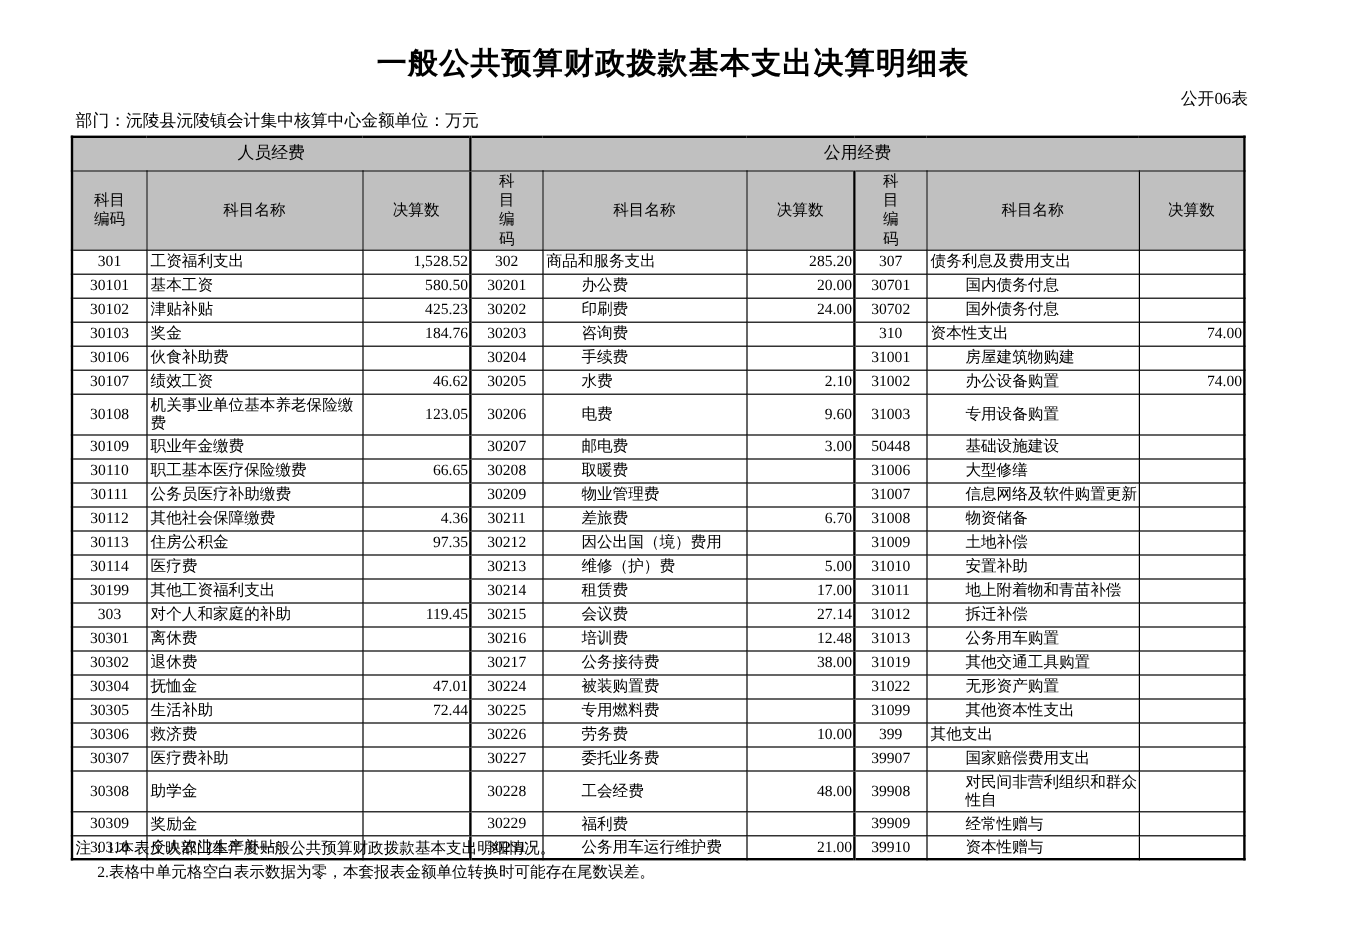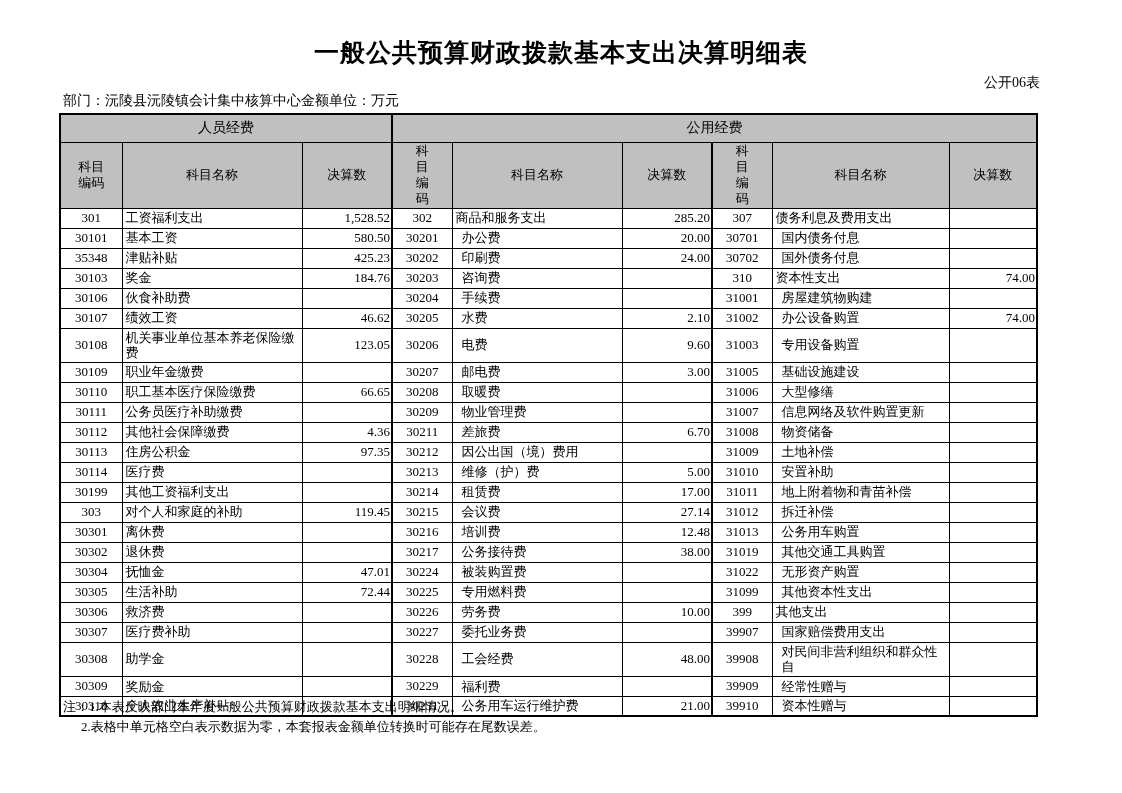--- a/index.html
+++ b/index.html
@@ -36,21 +36,21 @@
   .report thead th {
     background:#c0c0c0; font-weight:normal; text-align:center; vertical-align:middle;
   }
   .report tr.group-row th { height:28px; font-size:14px; }
   .report tr.cols-row th { height:38px; line-height:1.25; }
   .report tr.cols-row th.h-code { padding:0 17px; }
   .report tbody tr { height:20px; }
   .report td { vertical-align:middle; background:#fff; }
   .report td.code { text-align:center; padding:0 1px; }
   .report td.name { text-align:left; padding:1px 1px 1px 3px; line-height:1.2; white-space:normal; word-break:break-all; }
-  .report td.name.indent { padding-left:9px; }
+  .report td.name.indent { padding-left:32px; }
   .report td.val { text-align:right; padding:0 1px 0 1px; white-space:nowrap; }
   .report .gsep { border-left:2px solid #000;margin-left:30px; }
 
   .notes {
     position:absolute; top:697px; left:63px; width:977px;
     font-size:13px; line-height:1.5;
   }
   .notes .note2 { margin-left:18px; }
 </style>
 </head>
@@ -113,21 +113,21 @@
           <td class="name">基本工资</td>
           <td class="val">580.50</td>
           <td class="code gsep">30201</td>
           <td class="name indent">办公费</td>
           <td class="val">20.00</td>
           <td class="code gsep">30701</td>
           <td class="name indent">国内债务付息</td>
           <td class="val"></td>
         </tr>
         <tr>
-          <td class="code">35348</td>
+          <td class="code">30102</td>
           <td class="name">津贴补贴</td>
           <td class="val">425.23</td>
           <td class="code gsep">30202</td>
           <td class="name indent">印刷费</td>
           <td class="val">24.00</td>
           <td class="code gsep">30702</td>
           <td class="name indent">国外债务付息</td>
           <td class="val"></td>
         </tr>
         <tr>
@@ -174,21 +174,21 @@
           <td class="name indent">专用设备购置</td>
           <td class="val"></td>
         </tr>
         <tr>
           <td class="code">30109</td>
           <td class="name">职业年金缴费</td>
           <td class="val"></td>
           <td class="code gsep">30207</td>
           <td class="name indent">邮电费</td>
           <td class="val">3.00</td>
-          <td class="code gsep">31005</td>
+          <td class="code gsep">50448</td>
           <td class="name indent">基础设施建设</td>
           <td class="val"></td>
         </tr>
         <tr>
           <td class="code">30110</td>
           <td class="name">职工基本医疗保险缴费</td>
           <td class="val">66.65</td>
           <td class="code gsep">30208</td>
           <td class="name indent">取暖费</td>
           <td class="val"></td>

